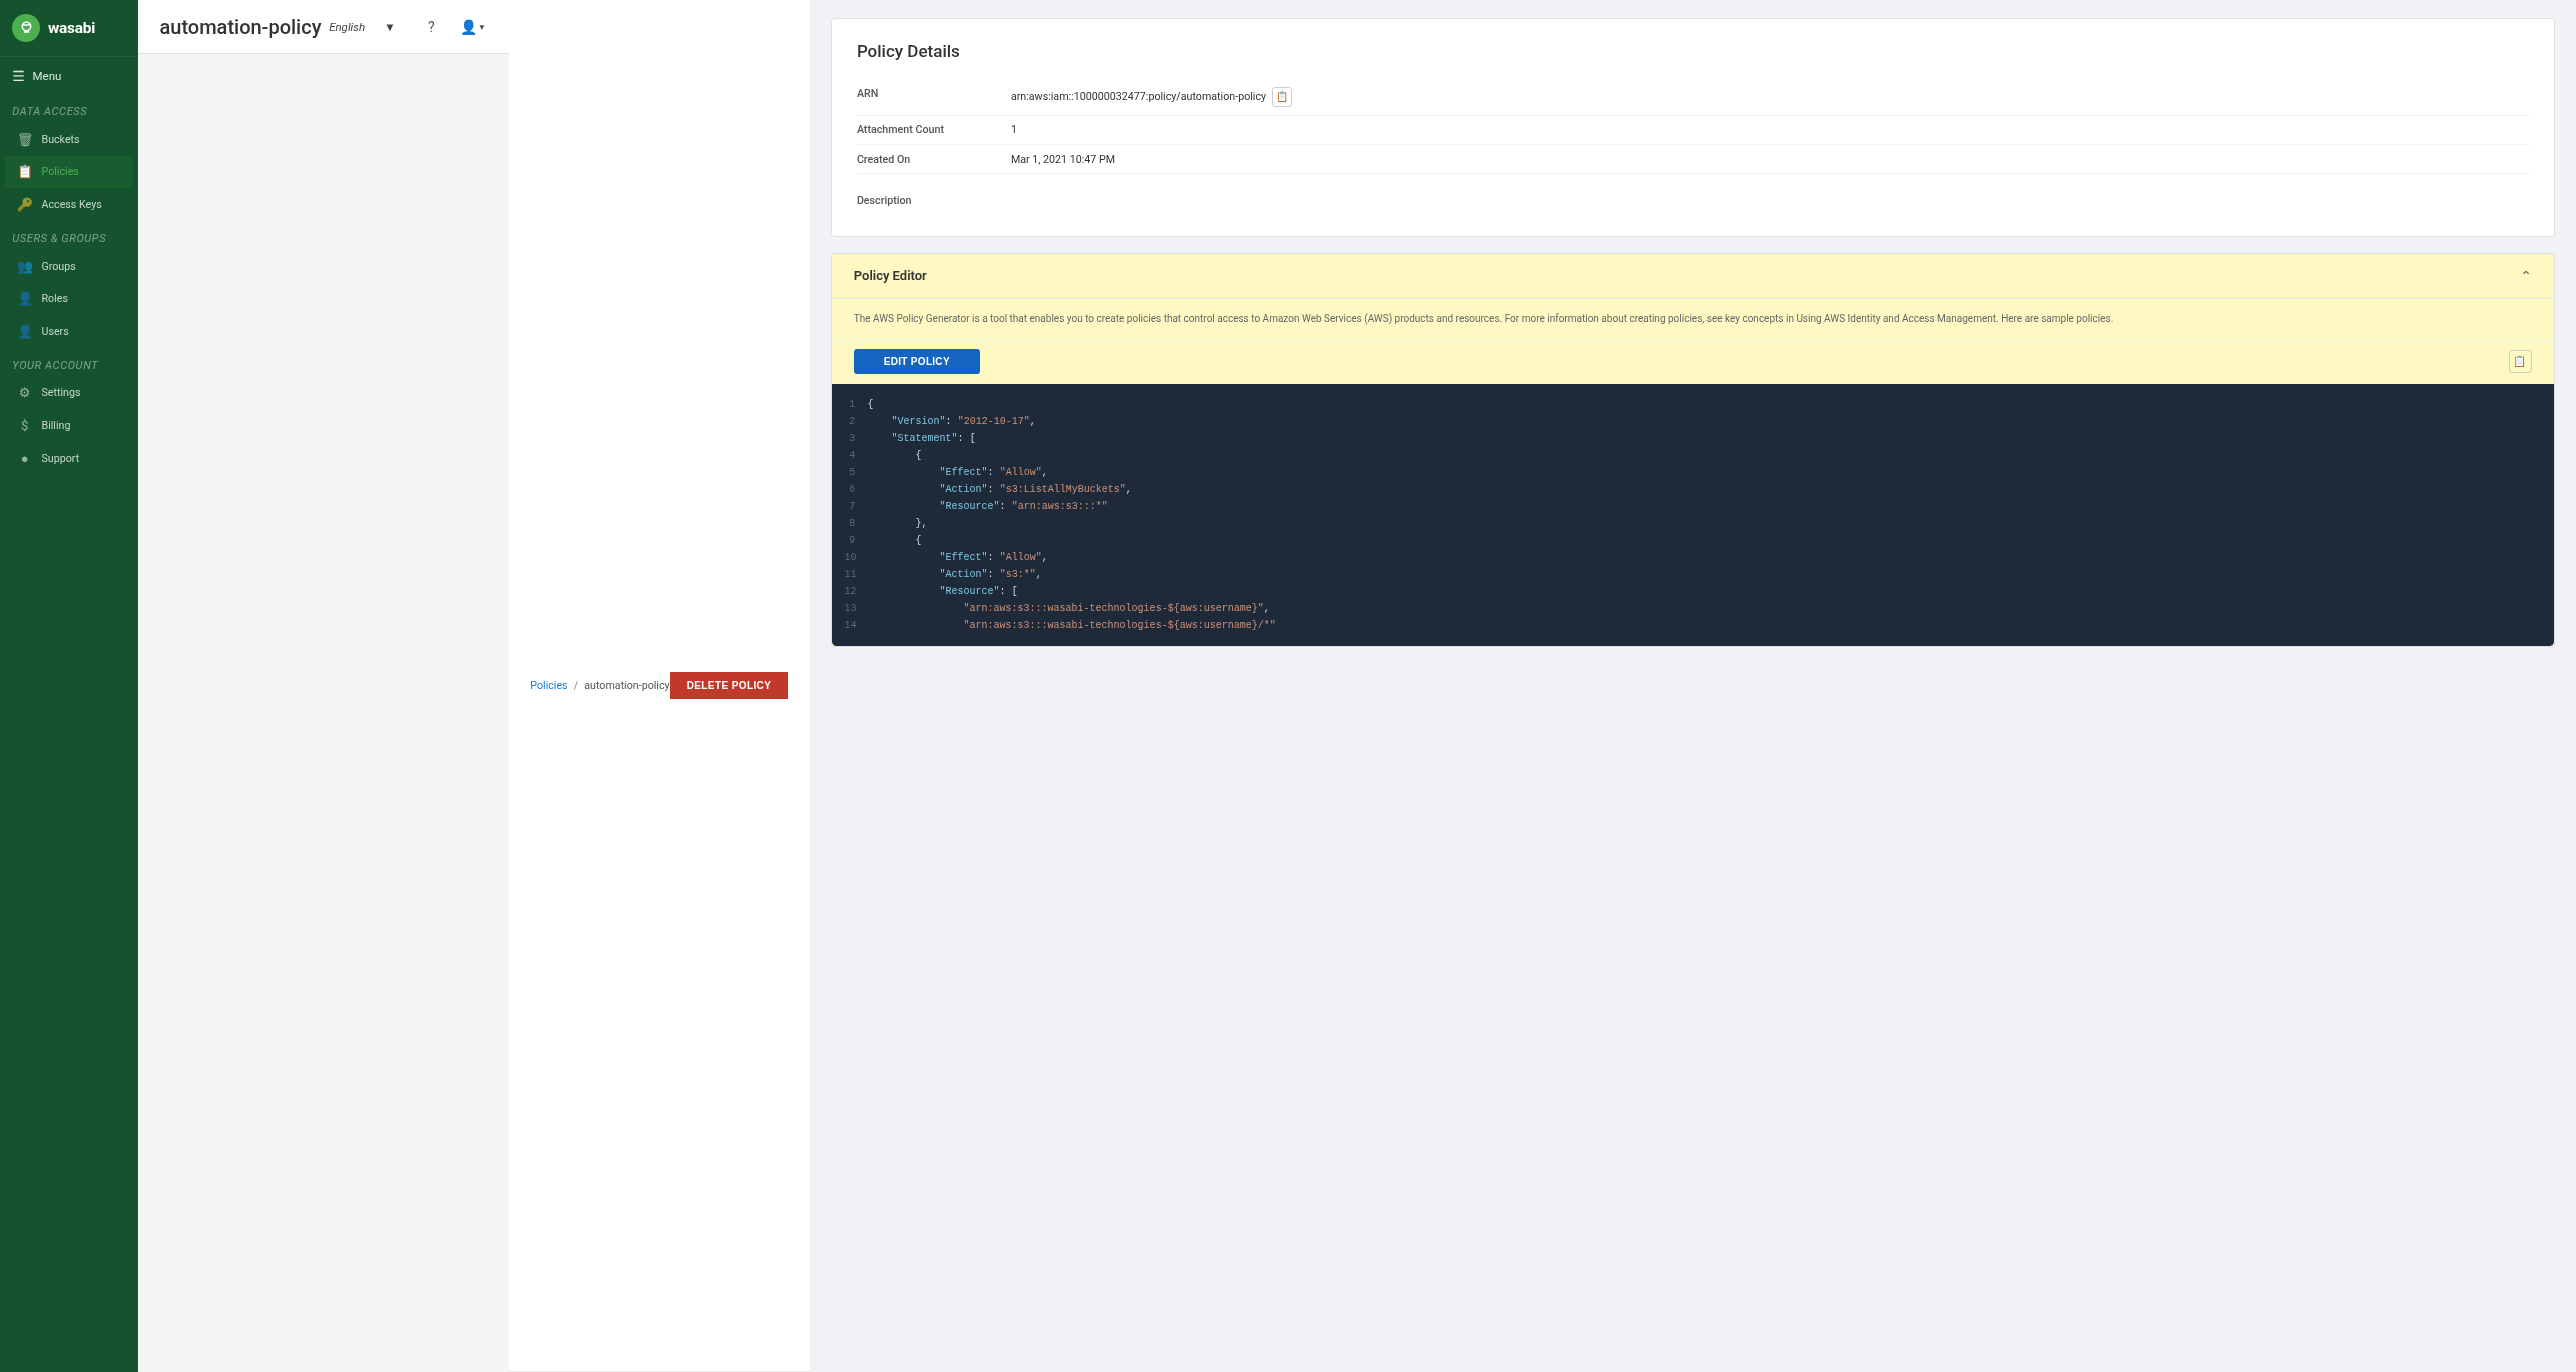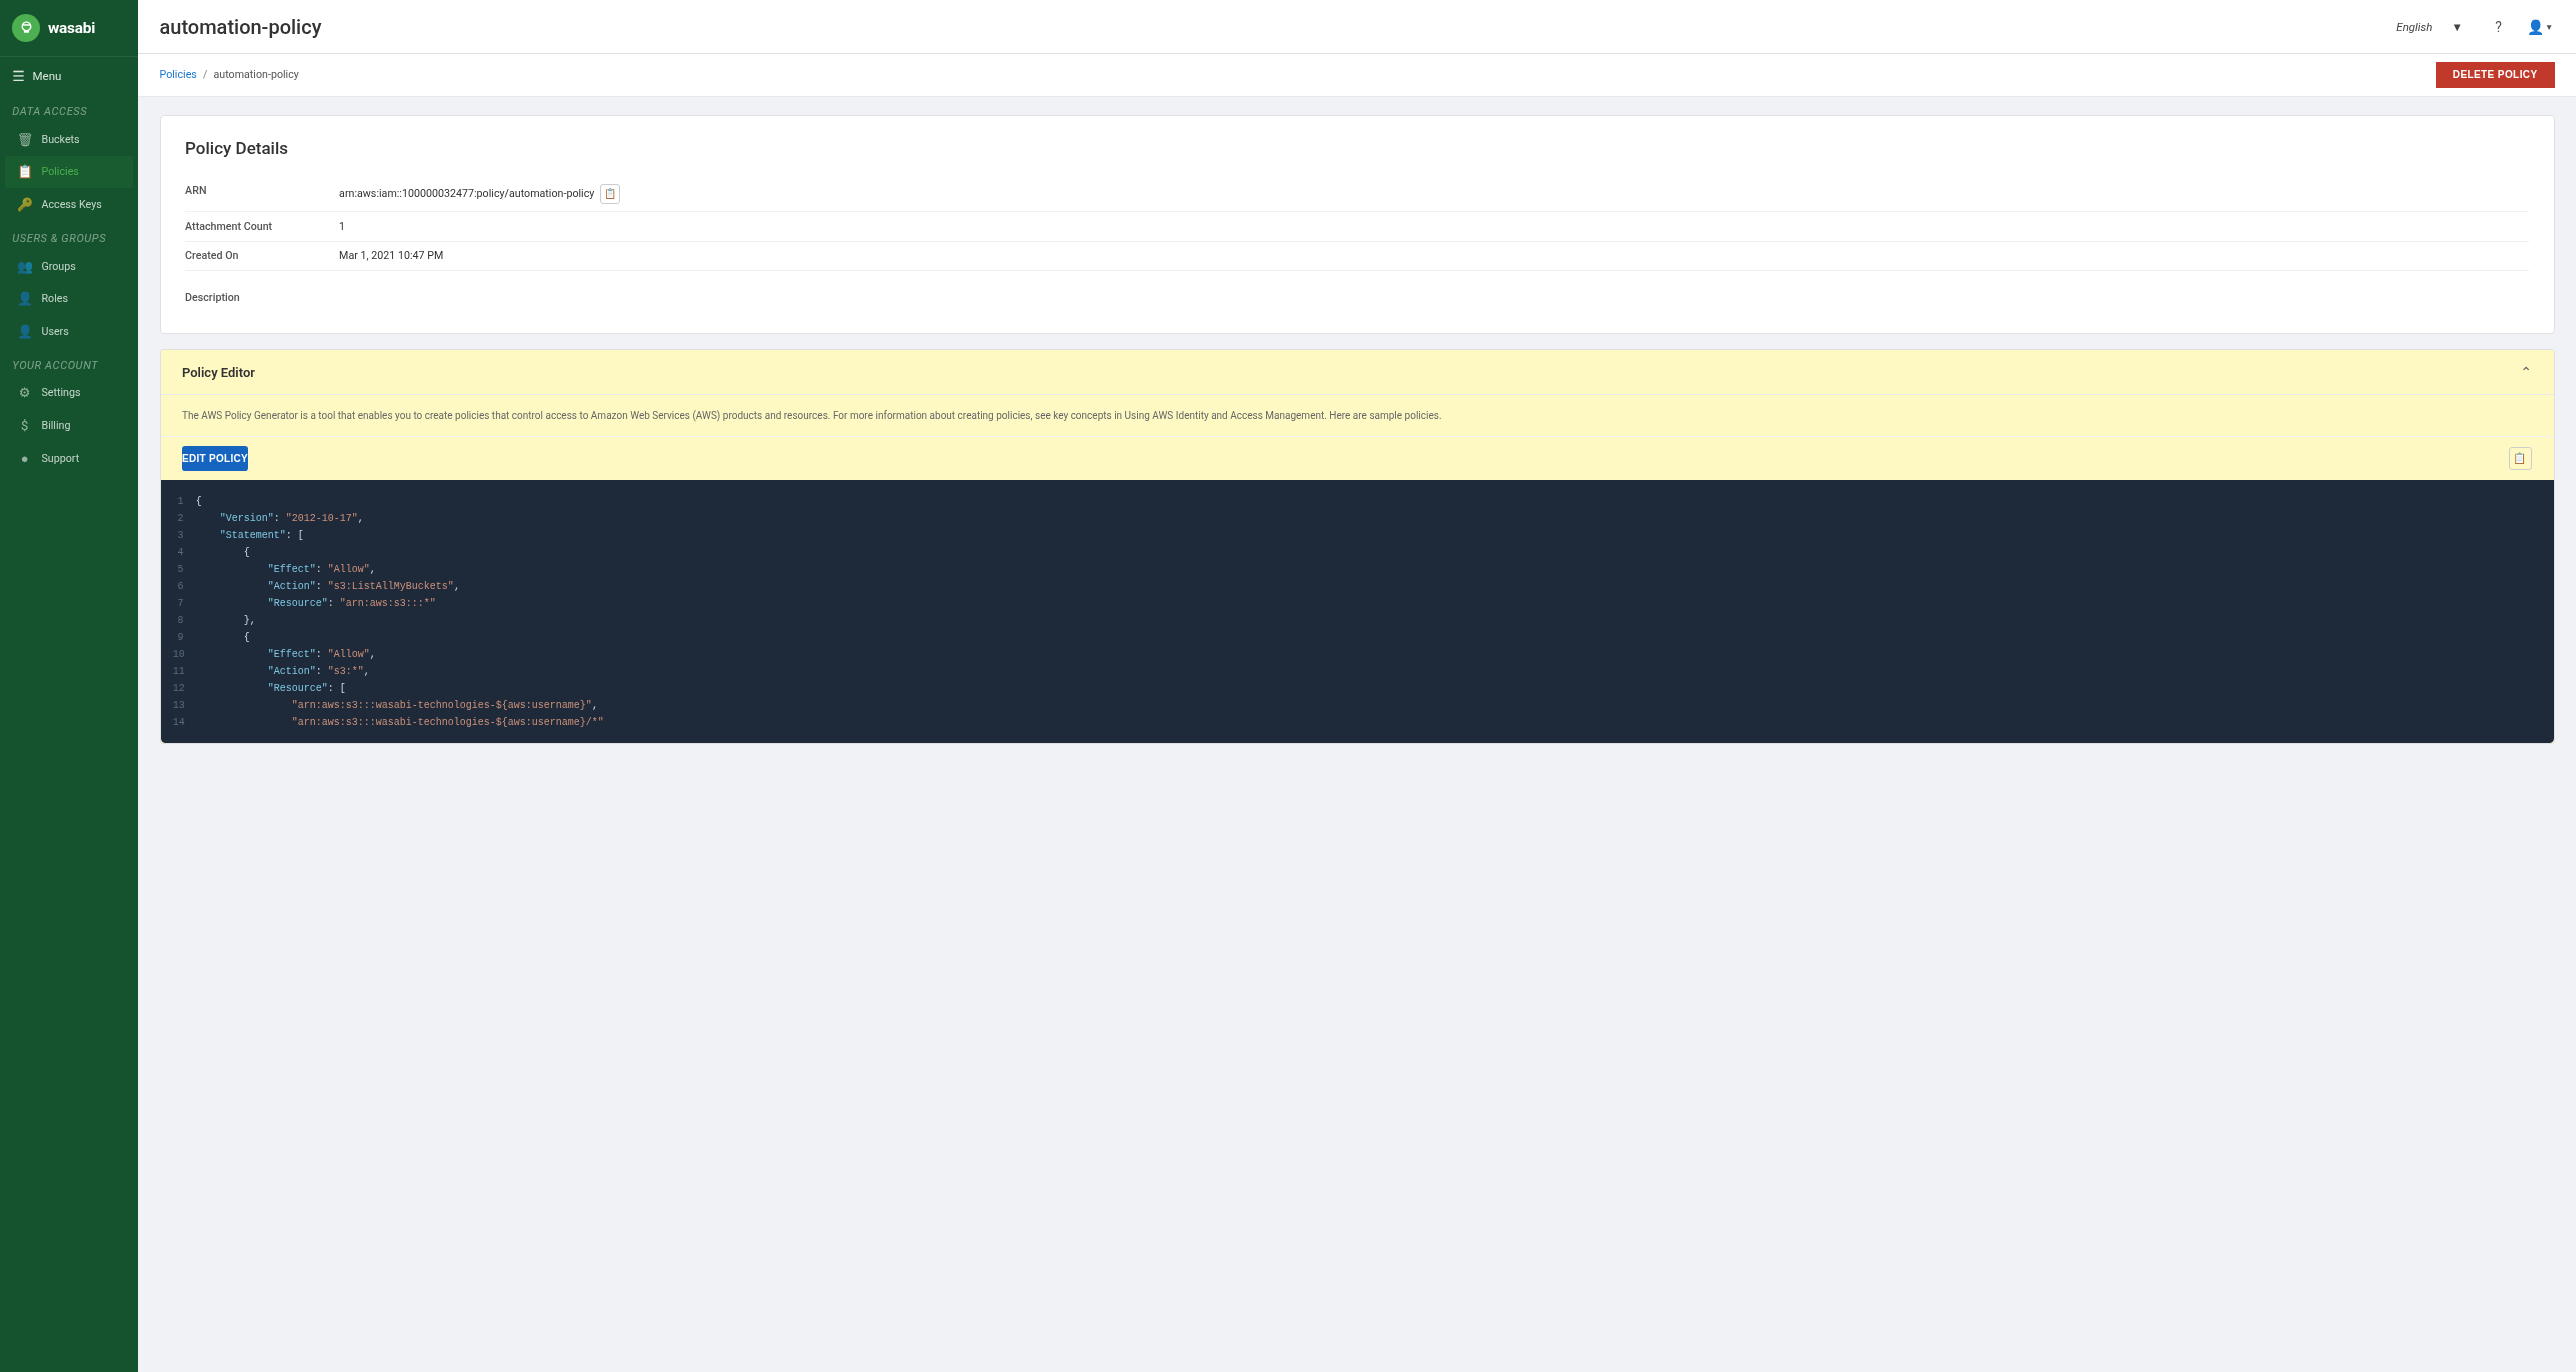--- a/index.html
+++ b/index.html
@@ -80,21 +80,21 @@
       font-size: 13px;
       width: 15.4px;
       text-align: center;
       color: rgba(255,255,255,0.55);
     }
 
     
     .main {
       flex: 1;
       display: flex;
-      flex-direction: column;
+      flex-direction: row;
       height: 100vh;
       overflow: hidden;
       justify-content: space-between;
     }
 
     
     .topbar {
       background: #fff;
       border-bottom: 0.8px solid #e0e0e0;
       display: flex;
@@ -262,21 +262,21 @@
     .policy-editor-toolbar {
       display: flex;
       align-items: center;
       justify-content: space-between;
       padding: 9.2px 21.5px;
     }
     .edit-policy-btn {
       background: #1565c0;
       color: #fff;
       border: none;
-      padding: 7px 0;
+      padding: 7px 30px;
       font-size: 10px;
       font-weight: 600;
       border-radius: 3.1px;
       cursor: pointer;
       text-transform: uppercase;
       letter-spacing: 0.3px;
     }
     .toolbar-copy-icon {
       width: 23px;
       height: 23px;

